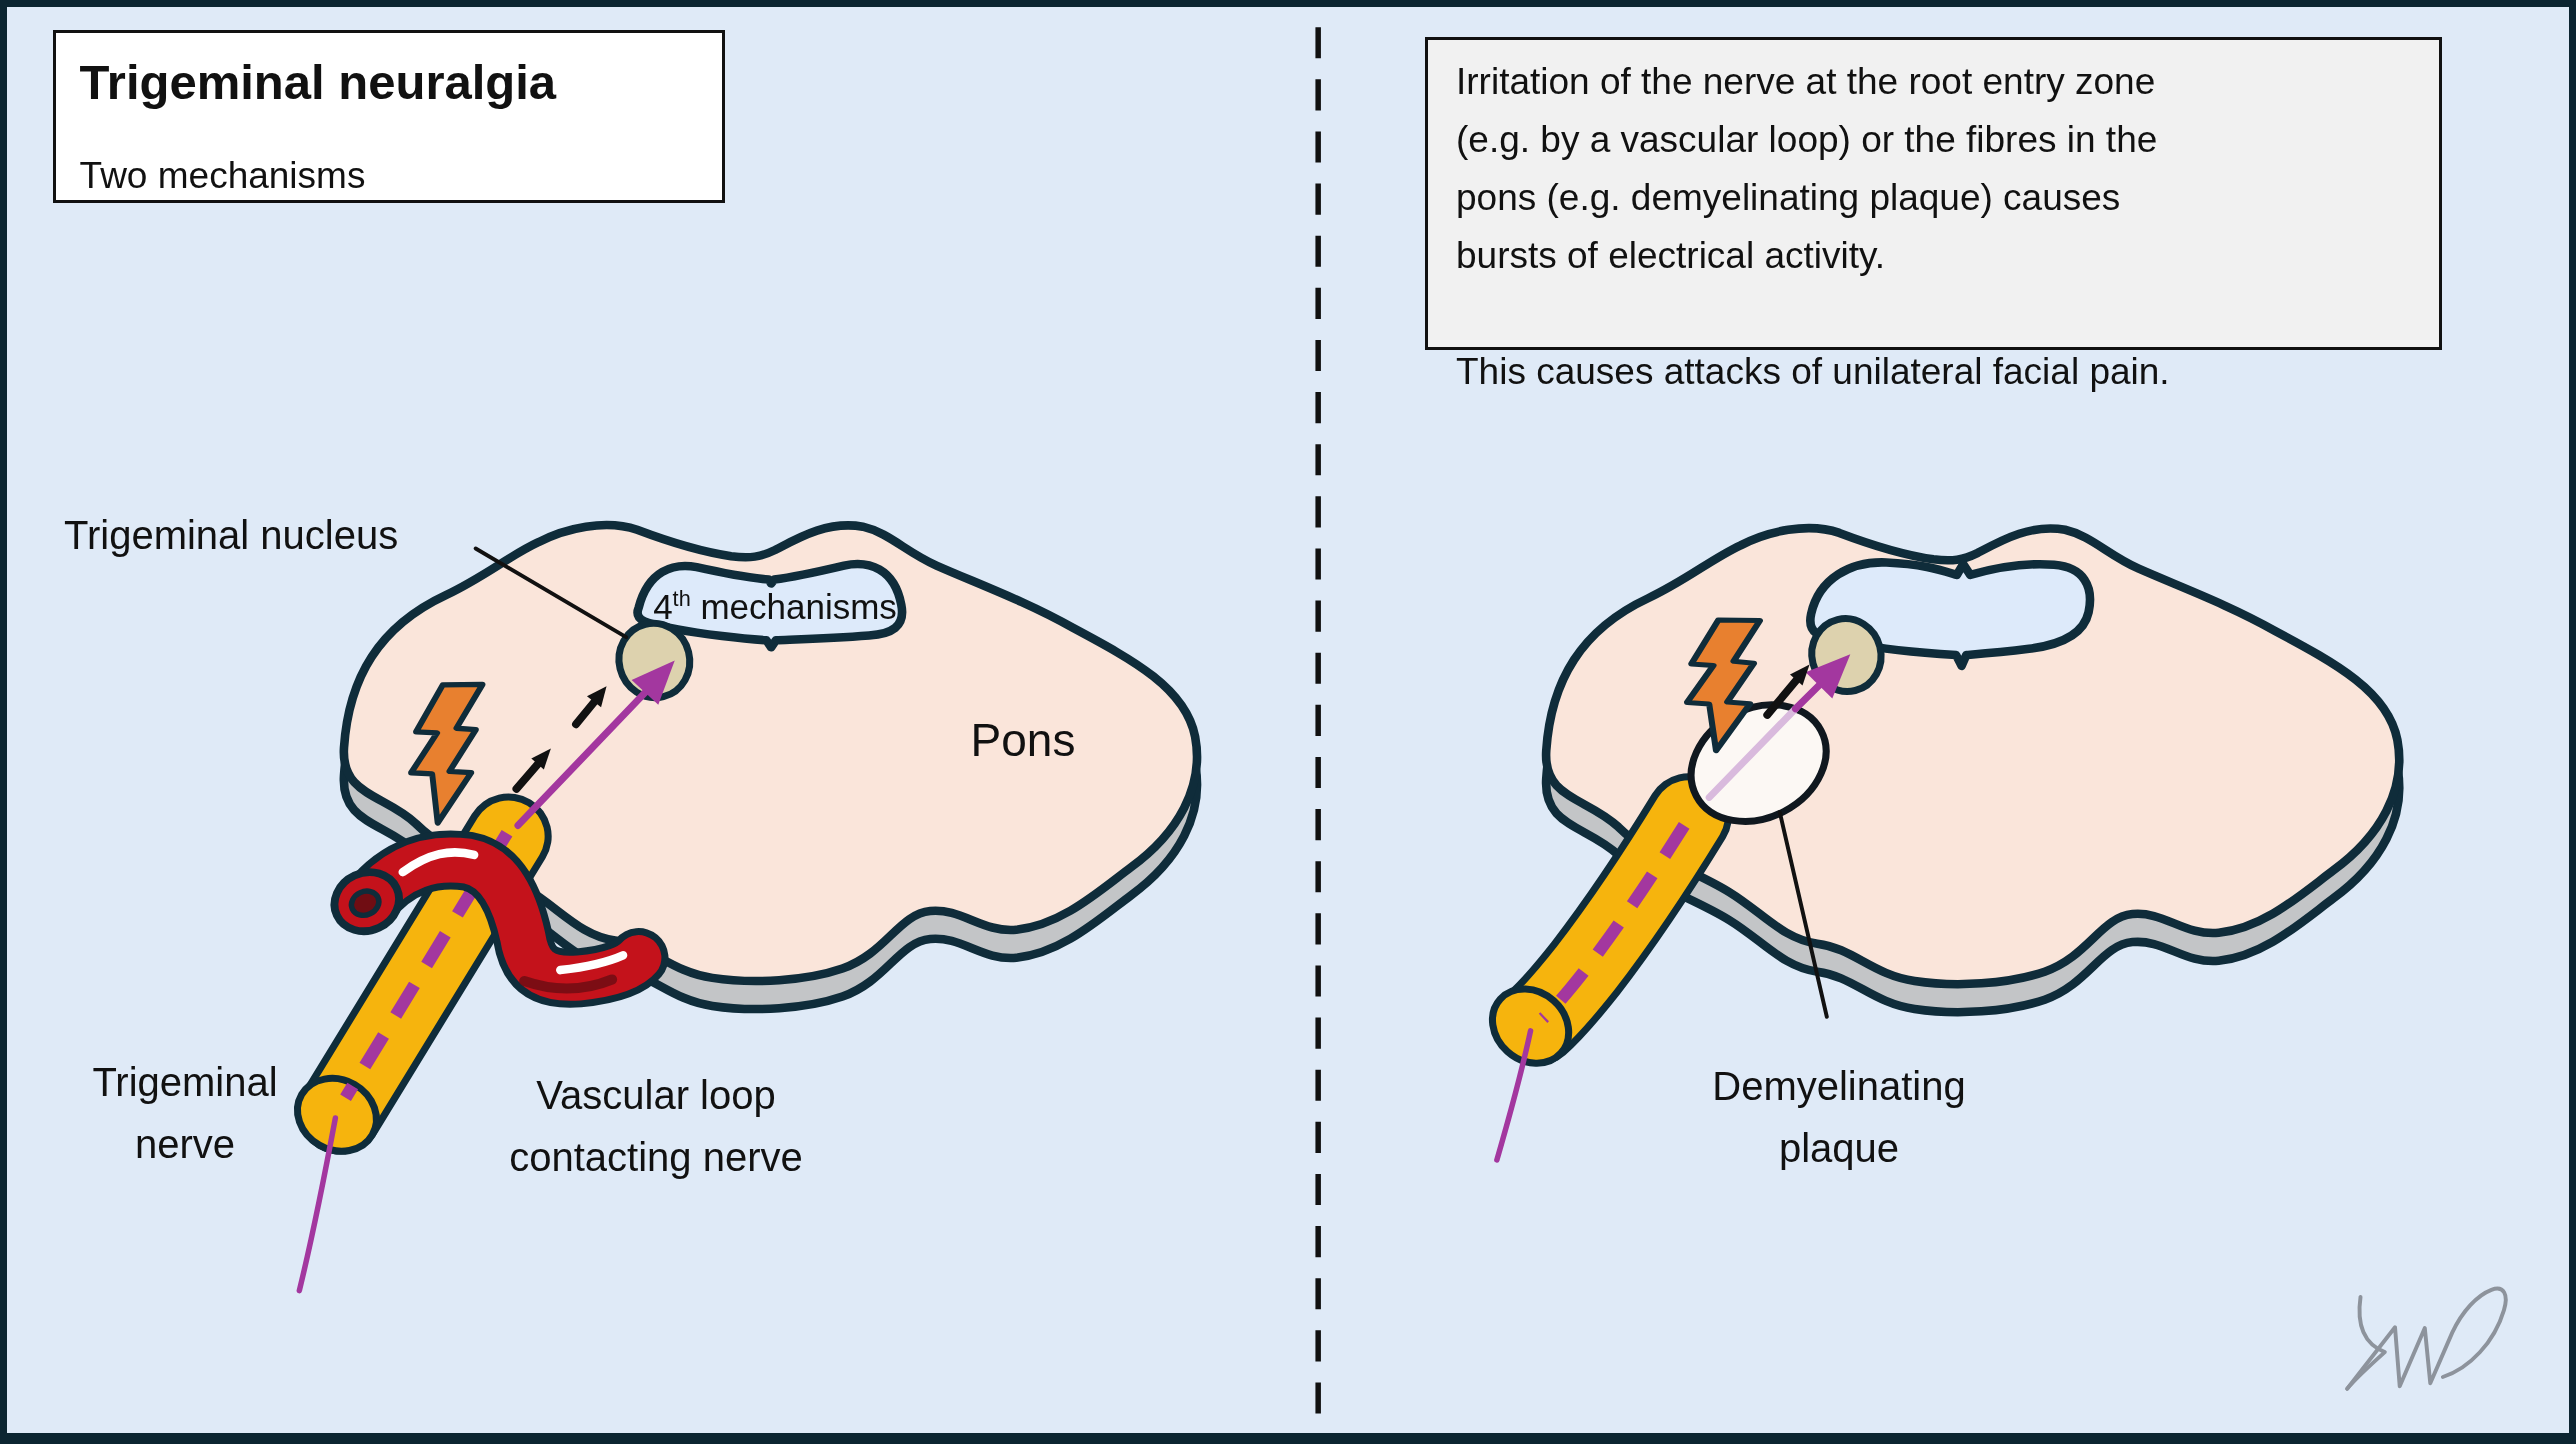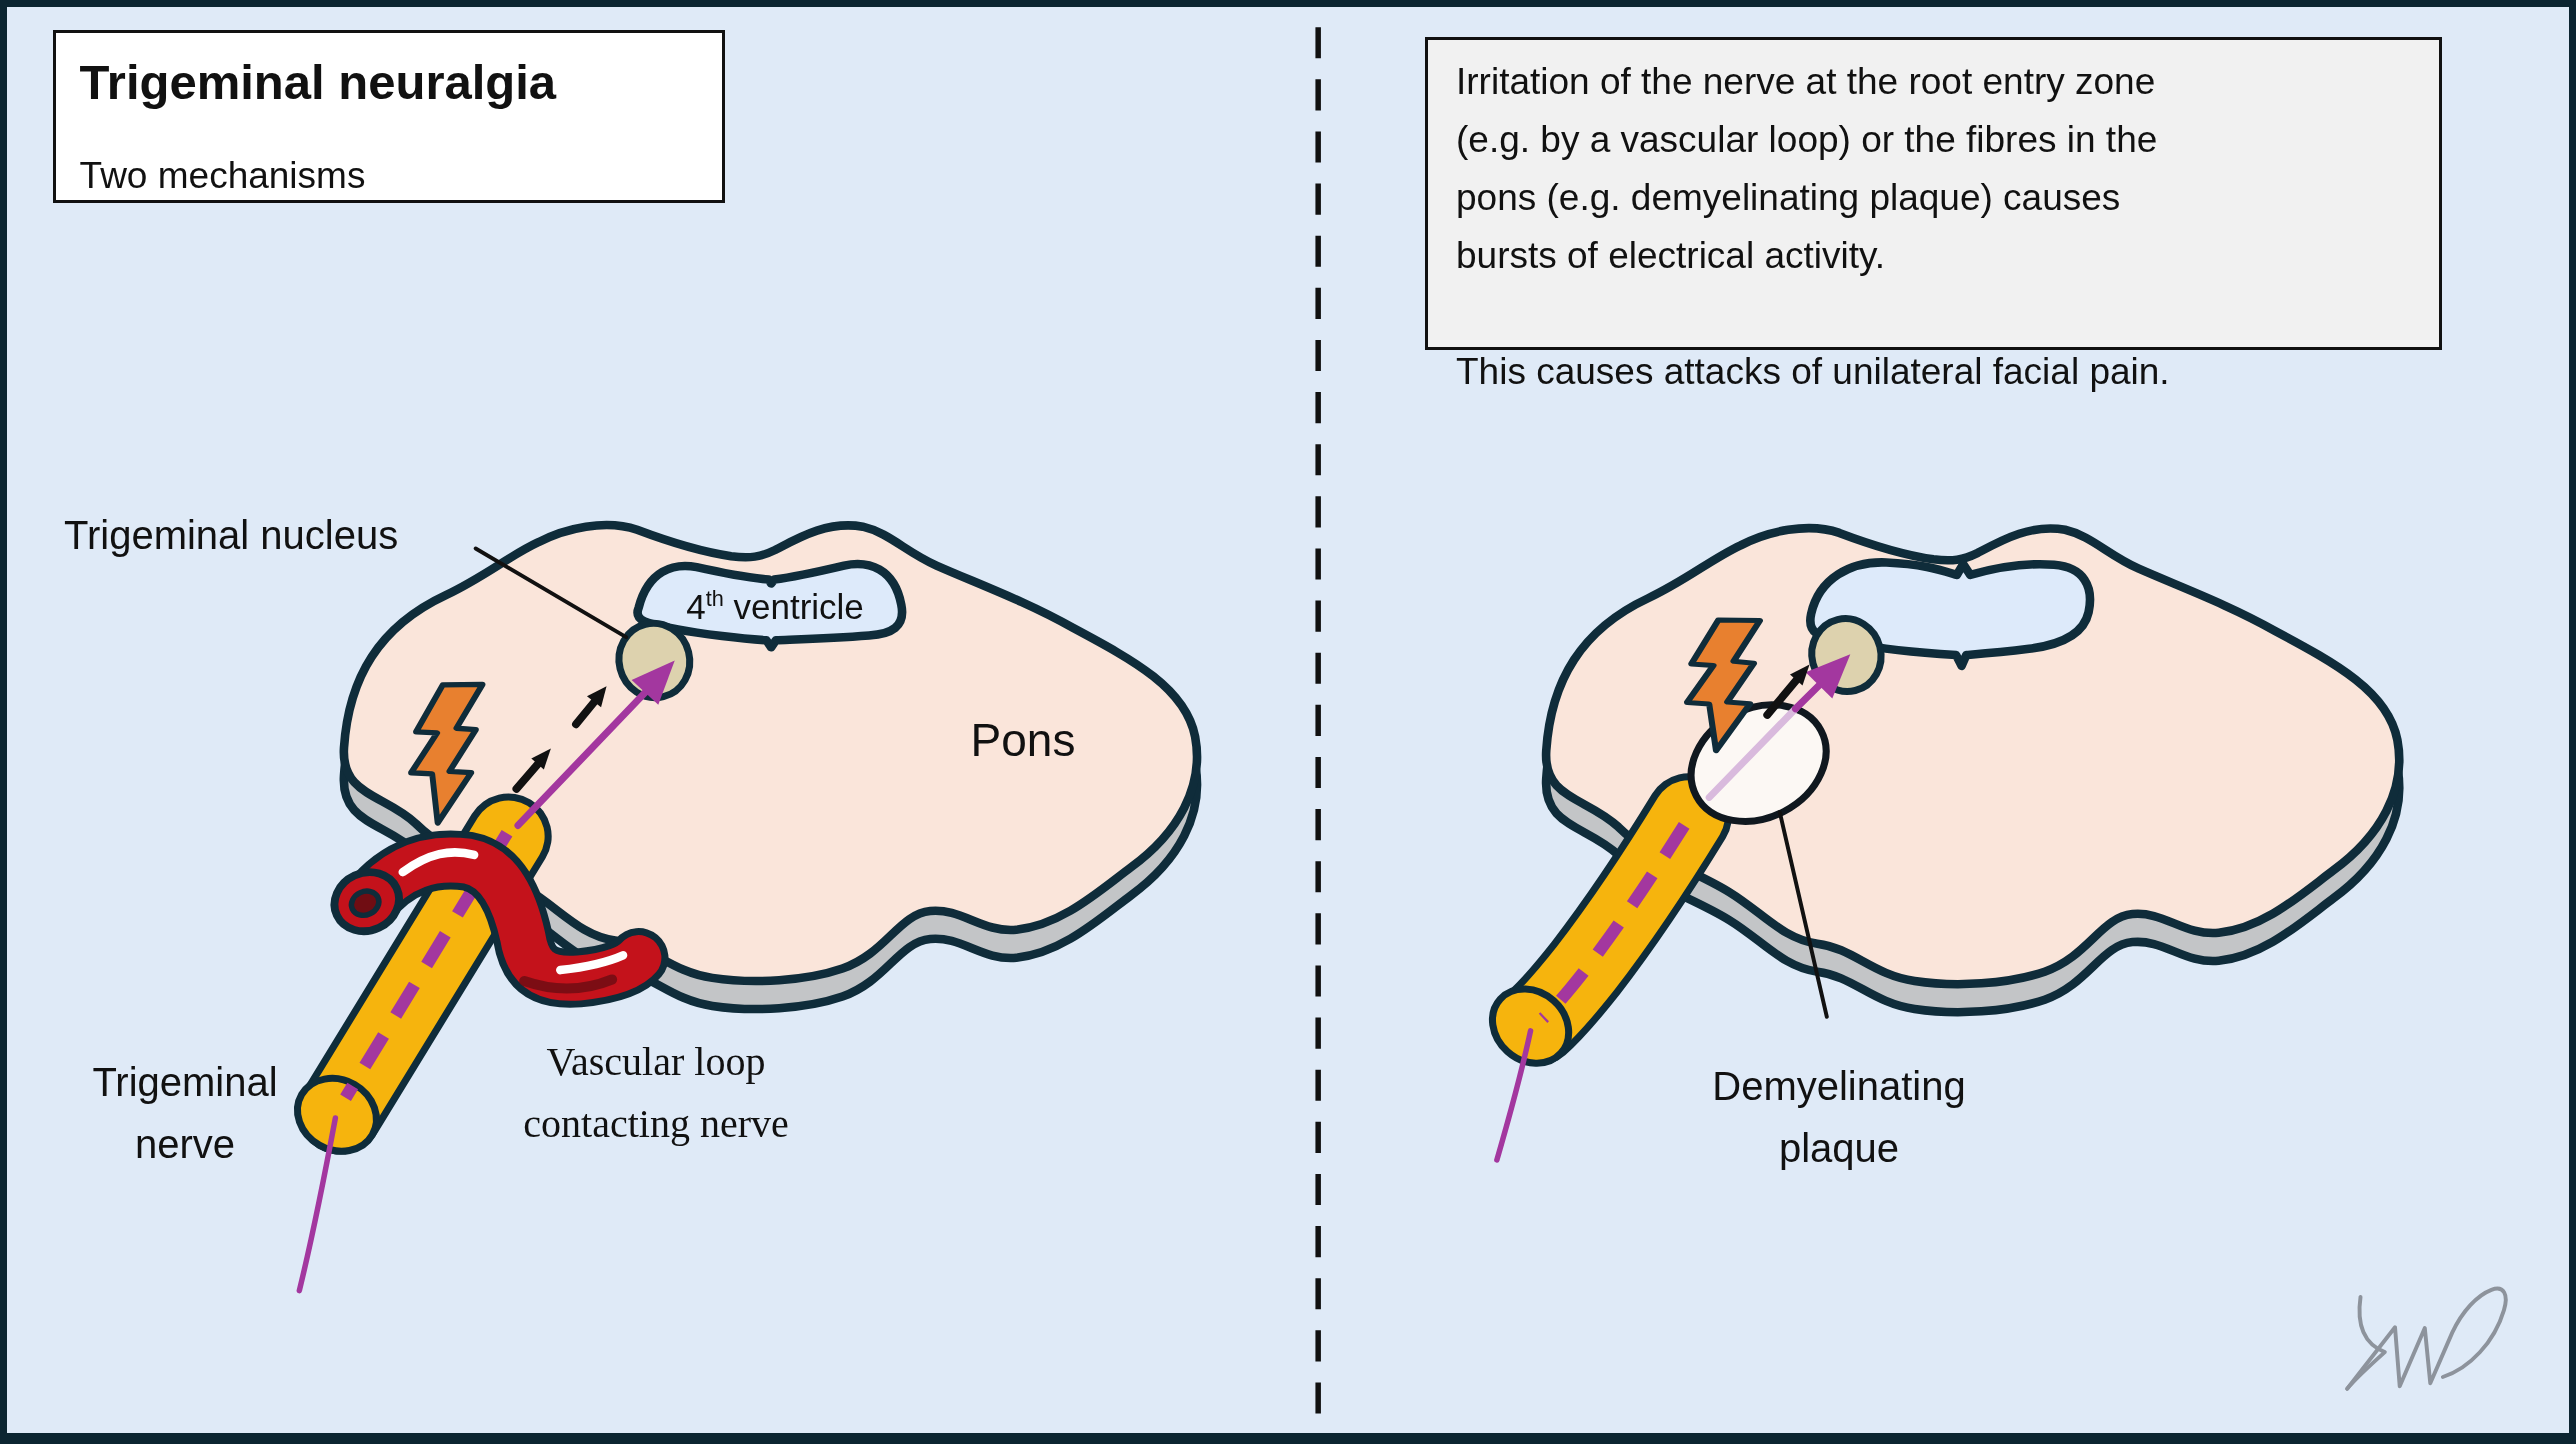--- a/index.html
+++ b/index.html
@@ -207,30 +207,30 @@
     <div class="note-line">Irritation of the nerve at the root entry zone</div>
     <div class="note-line">(e.g. by a vascular loop) or the fibres in the</div>
     <div class="note-line">pons (e.g. demyelinating plaque) causes</div>
     <div class="note-line">bursts of electrical activity.</div>
     <div class="note-line"></div>
     <div class="note-line">This causes attacks of unilateral facial pain.</div>
   </div>
 
   <div class="diagram-label" style="left:57px;top:503px;">Trigeminal nucleus</div>
 
-  <div class="diagram-label centered" style="left:768px;top:578px;font-size:35px;"><span>4</span><sup class="sup">th</sup><span> ventricle</span></div>
+  <div class="diagram-label centered" style="left:768px;top:578px;font-size:35px;"><span>4</span><sup class="sup">th</sup><span> mechanisms</span></div>
 
   <div class="diagram-label centered pons-word" style="left:968px;top:705px;margin-left:48px;">Pons</div>
 
   <div class="diagram-label centered two-line" style="left:178px;top:1044px;text-align:center;">
     <div>Trigeminal</div>
     <div>nerve</div>
   </div>
 
-  <div class="diagram-label centered two-line" style="left:649px;top:1024px;font-family:Liberation Serif, serif;">
+  <div class="diagram-label centered two-line" style="left:649px;top:1057px;">
     <div>Vascular loop</div>
     <div>contacting nerve</div>
   </div>
 
   <div class="diagram-label centered two-line" style="left:1832px;top:1048px;">
     <div>Demyelinating</div>
     <div>plaque</div>
   </div>
 
 </div>

